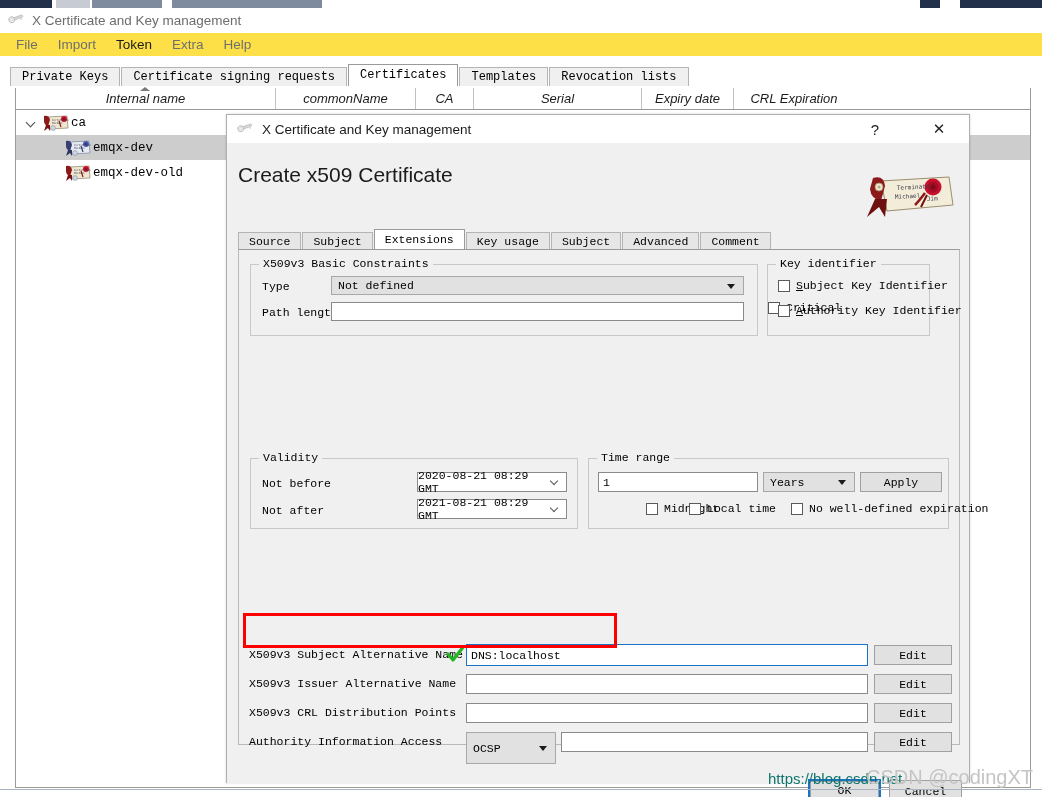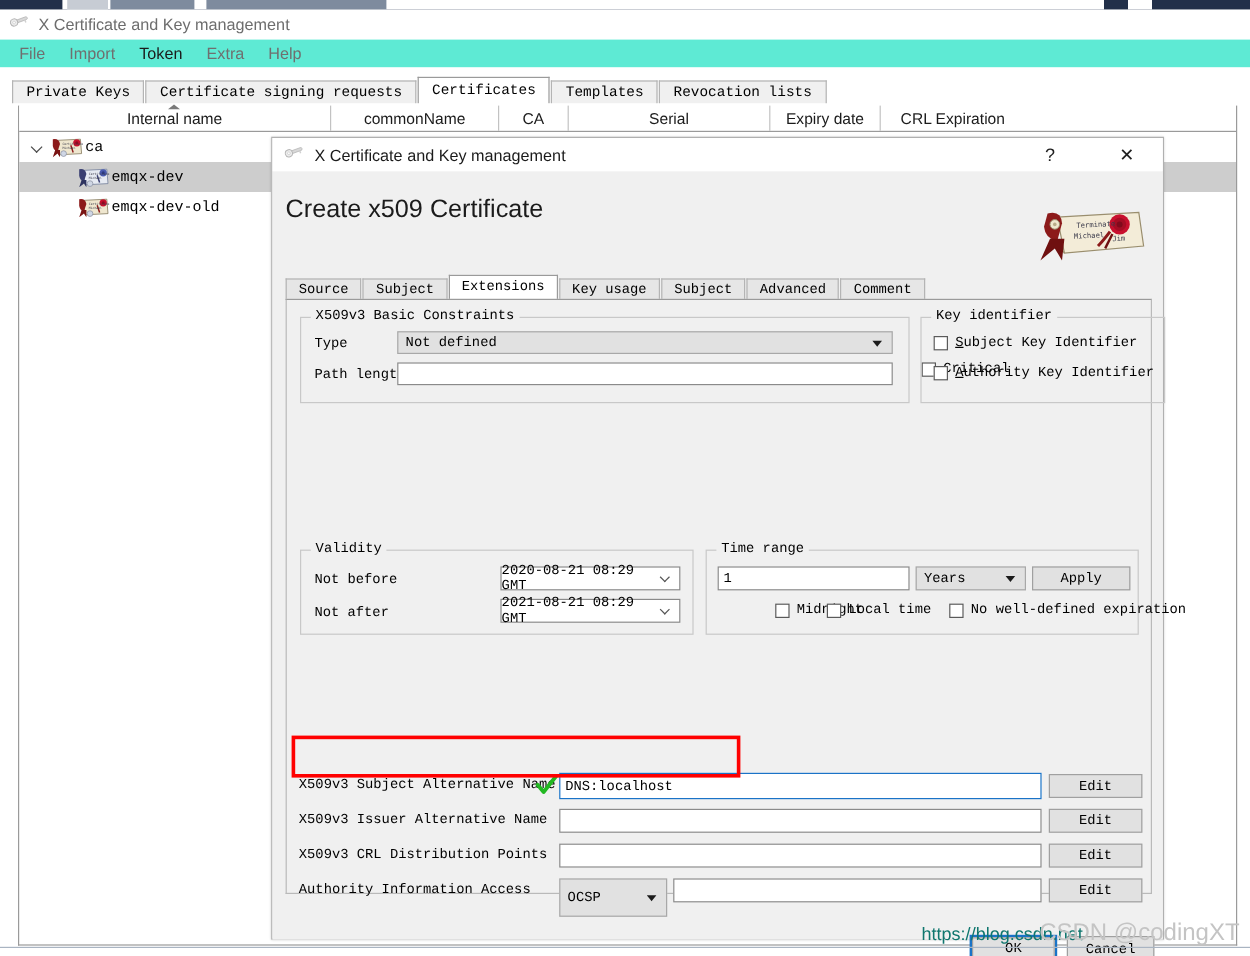--- a/index.html
+++ b/index.html
@@ -26,21 +26,21 @@
     display: flex; align-items: center; gap: 7px; padding-left: 8px;
     box-sizing: border-box; background: #ffffff;
   }
   .main-title .t {
     font-size: 13.5px; color: #6d6d6d; font-family: "Liberation Sans", sans-serif;
   }
 
   .menubar {
     position: absolute; left: 0; top: 33px; width: 1042px; height: 23px;
     display: flex; align-items: center; padding-left: 6px; box-sizing: border-box;
-    background: #5eead4;
+    background: #fde047;
   }
   .menubar .mi {
     font-size: 13.5px; color: #6f6f6f; padding: 2px 10px; cursor: default;
     font-family: "Liberation Sans", sans-serif;
   }
   .menubar .mi.strong { color: #1b1b1b; }
 
   
   .mw-body {
     position: absolute; left: 0; top: 57px; width: 1042px; height: 740px;
@@ -73,21 +73,21 @@
   }
   .lv-header {
     position: relative; height: 21px; display: flex;
     border-bottom: 1px solid #9a9a9a; background: #ffffff;
   }
   .lv-col {
     font-family: "Liberation Sans", sans-serif;
     font-size: 13px; color: #1b1b1b;
     display: flex; align-items: center; justify-content: center;
     border-right: 1px solid #c2c2c2; box-sizing: border-box;
-    position: relative; white-space: nowrap;
+    position: relative; white-space: nowrap; font-style: italic;
   }
   .sort-caret {
     position: absolute; top: -1px; left: 50%; margin-left: -6px;
     width: 0; height: 0;
     border-left: 5px solid transparent; border-right: 5px solid transparent;
     border-bottom: 4px solid #7a7a7a;
   }
   .lv-rows { position: relative; }
   .lv-row {
     height: 25px; display: flex; align-items: center;
@@ -440,21 +440,21 @@
           <div class="txt" style="position:absolute;left:80px;top:37px;width:413px;height:19px;">
             <span></span>
           </div>
         </div>
 
         <div class="cb" style="position:absolute;left:529px;top:51px;">
           <span class="box"></span>
           <span class="lbl">Critical</span>
         </div>
 
-        <div class="gbox" style="left:528px;top:14px;width:204px;height:72px;">
+        <div class="gbox" style="left:528px;top:14px;width:163px;height:72px;">
           <span class="gtitle">Key identifier</span>
 
           <div class="cb" style="position:absolute;left:10px;top:14px;">
             <span class="box"></span>
             <span class="lbl"><span class="acc">S</span><span>ubject Key Identifier</span></span>
           </div>
 
           <div class="cb" style="position:absolute;left:10px;top:39px;">
             <span class="box"></span>
             <span class="lbl"><span class="acc">A</span><span>uthority Key Identifier</span></span>

